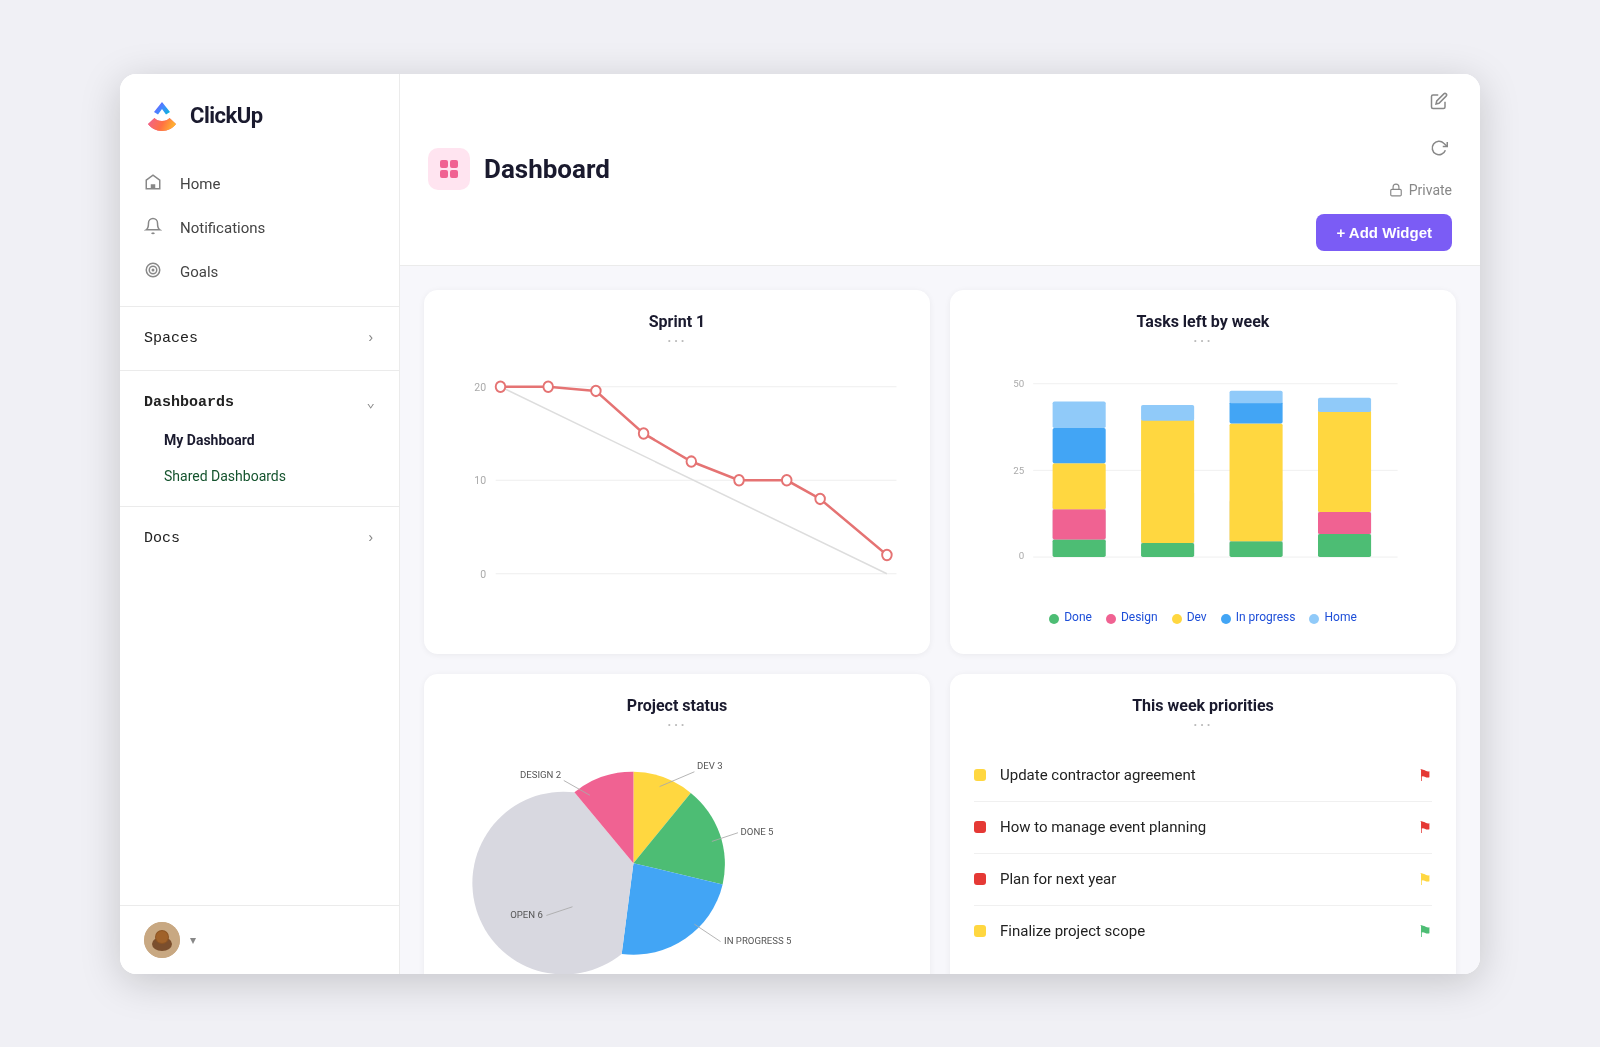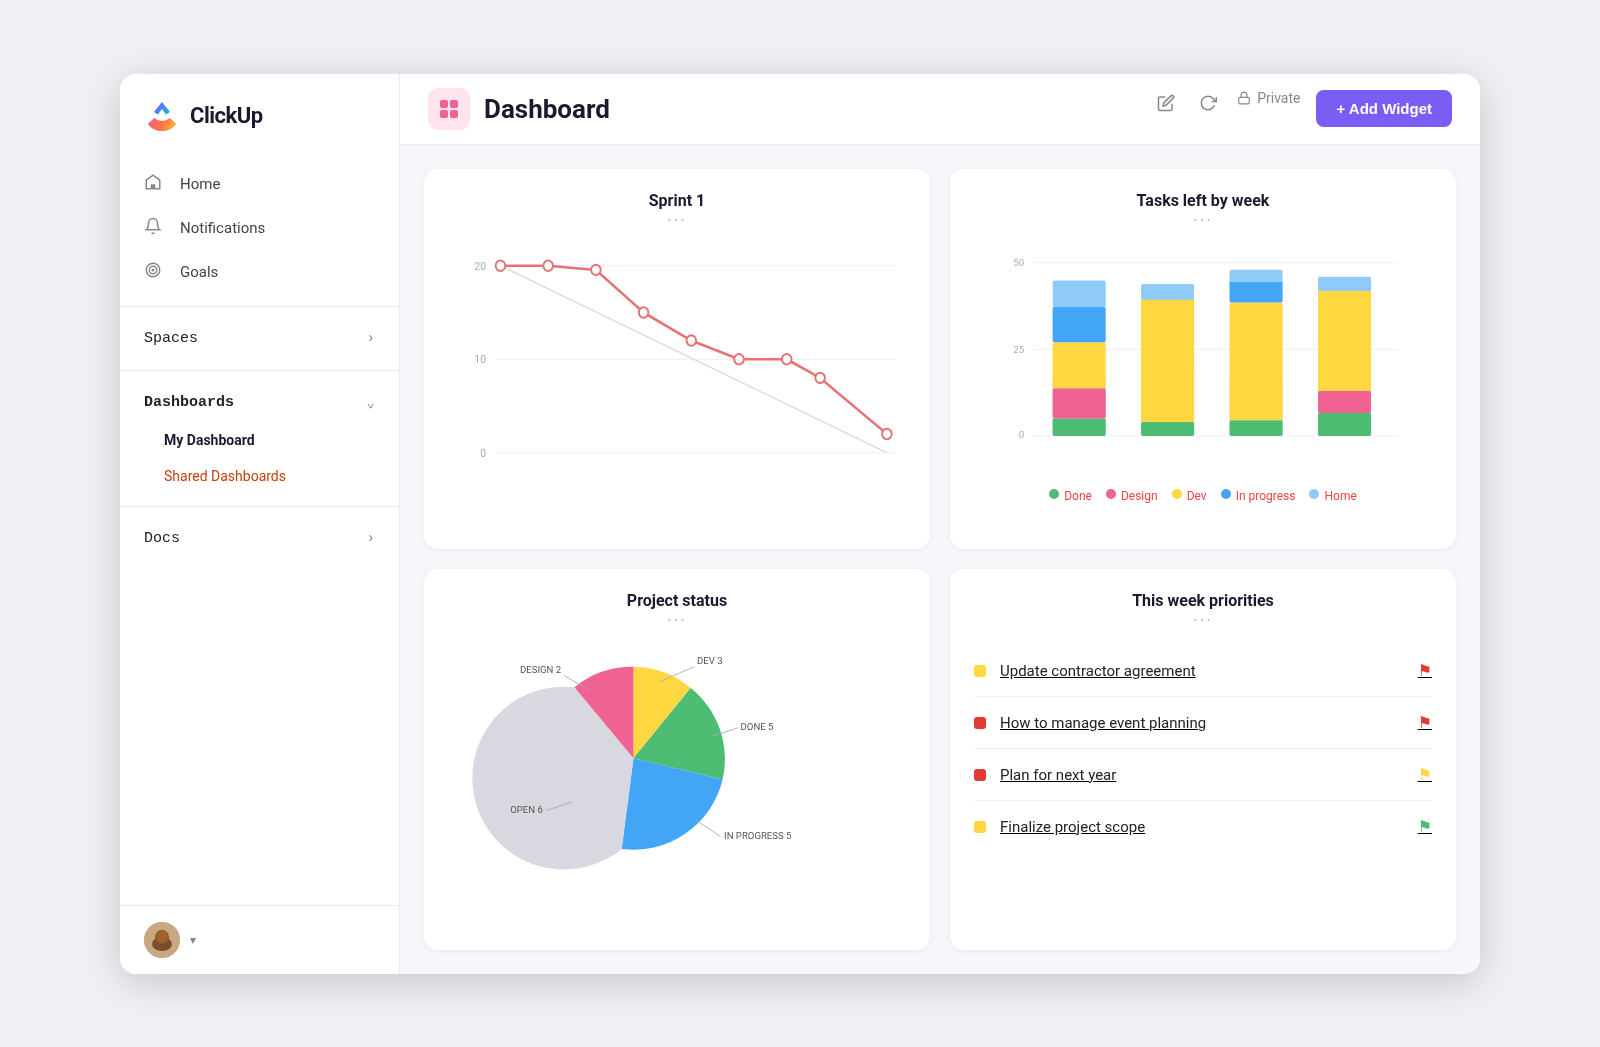--- a/index.html
+++ b/index.html
@@ -71,21 +71,21 @@
       cursor: pointer;
       color: #222;
       font-size: 15px;
       font-family: Liberation Mono, monospace;
     }
     .nav-section .section-label { font-weight: 400; }
     .nav-section.bold .section-label { font-weight: 700; }
     .nav-sub-item {
       padding: 10px 24px 10px 44px;
       font-size: 14px;
-      color: #c2410c;
+      color: #14532d;
       cursor: pointer;
     }
     .nav-sub-item.active { font-weight: 700; color: #1a1a2e; }
     .sidebar-footer {
       padding: 16px 24px;
       border-top: 1px solid #ebebeb;
       display: flex;
       align-items: center;
       gap: 10px;
     }
@@ -133,22 +133,23 @@
       justify-content: center;
       font-size: 20px;
     }
     .topbar-title {
       font-size: 26px;
       font-weight: 700;
       color: #1a1a2e;
     }
     .topbar-right {
       display: flex;
-      align-items: flex-start;
+      align-items: flex-end;
       gap: 16px;
+      flex-direction: column;
     }
     .topbar-icon-btn {
       background: none;
       border: none;
       cursor: pointer;
       color: #888;
       font-size: 18px;
       padding: 4px;
     }
     .private-badge {
@@ -218,21 +219,20 @@
     .pie-chart-area {
       display: flex;
       align-items: center;
       justify-content: flex-start;
       height: 270px;
       position: relative;
     }
     
     .priorities-list {
       list-style: none;
-      text-decoration: underline;
     }
     .priority-item {
       display: flex;
       align-items: center;
       justify-content: space-between;
       padding: 16px 0;
       border-bottom: 1px solid #f0f0f0;
       font-size: 15px;
       color: #222;
     }
@@ -254,24 +254,24 @@
     
     .legend {
       display: flex;
       gap: 14px;
       flex-wrap: wrap;
       margin-top: 10px;
       justify-content: center;
     }
     .legend-item {
       display: flex;
-      align-items: flex-start;
+      align-items: flex-end;
       gap: 5px;
       font-size: 12px;
-      color: #ef4444;
+      color: #1d4ed8;
     }
     .legend-dot {
       width: 10px;
       height: 10px;
       border-radius: 50%;
     }
     
     .pie-label {
       font-size: 11px;
       fill: #555;

